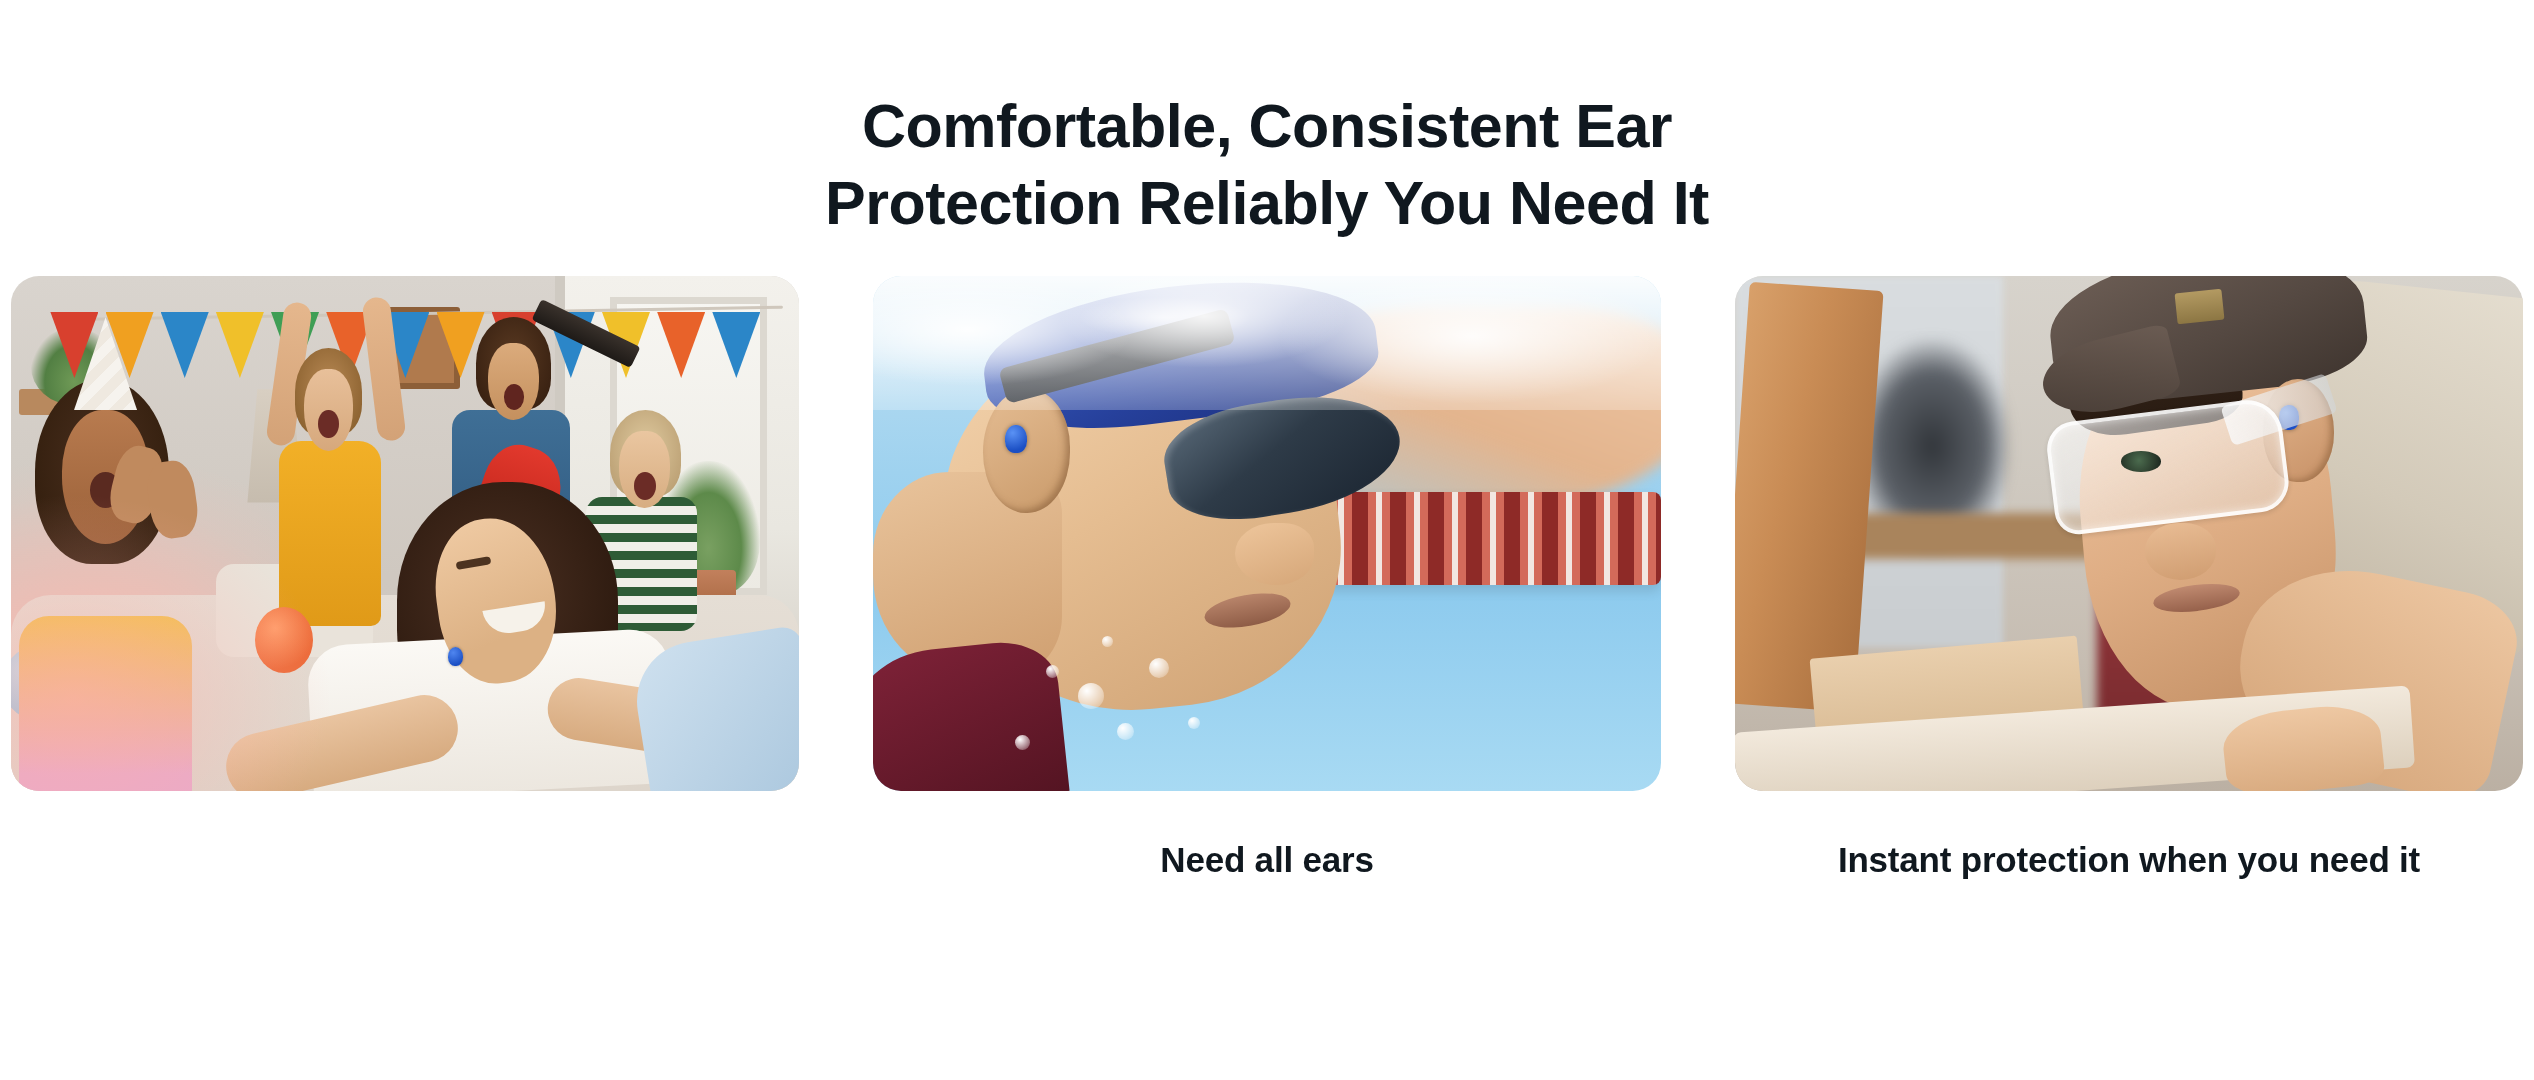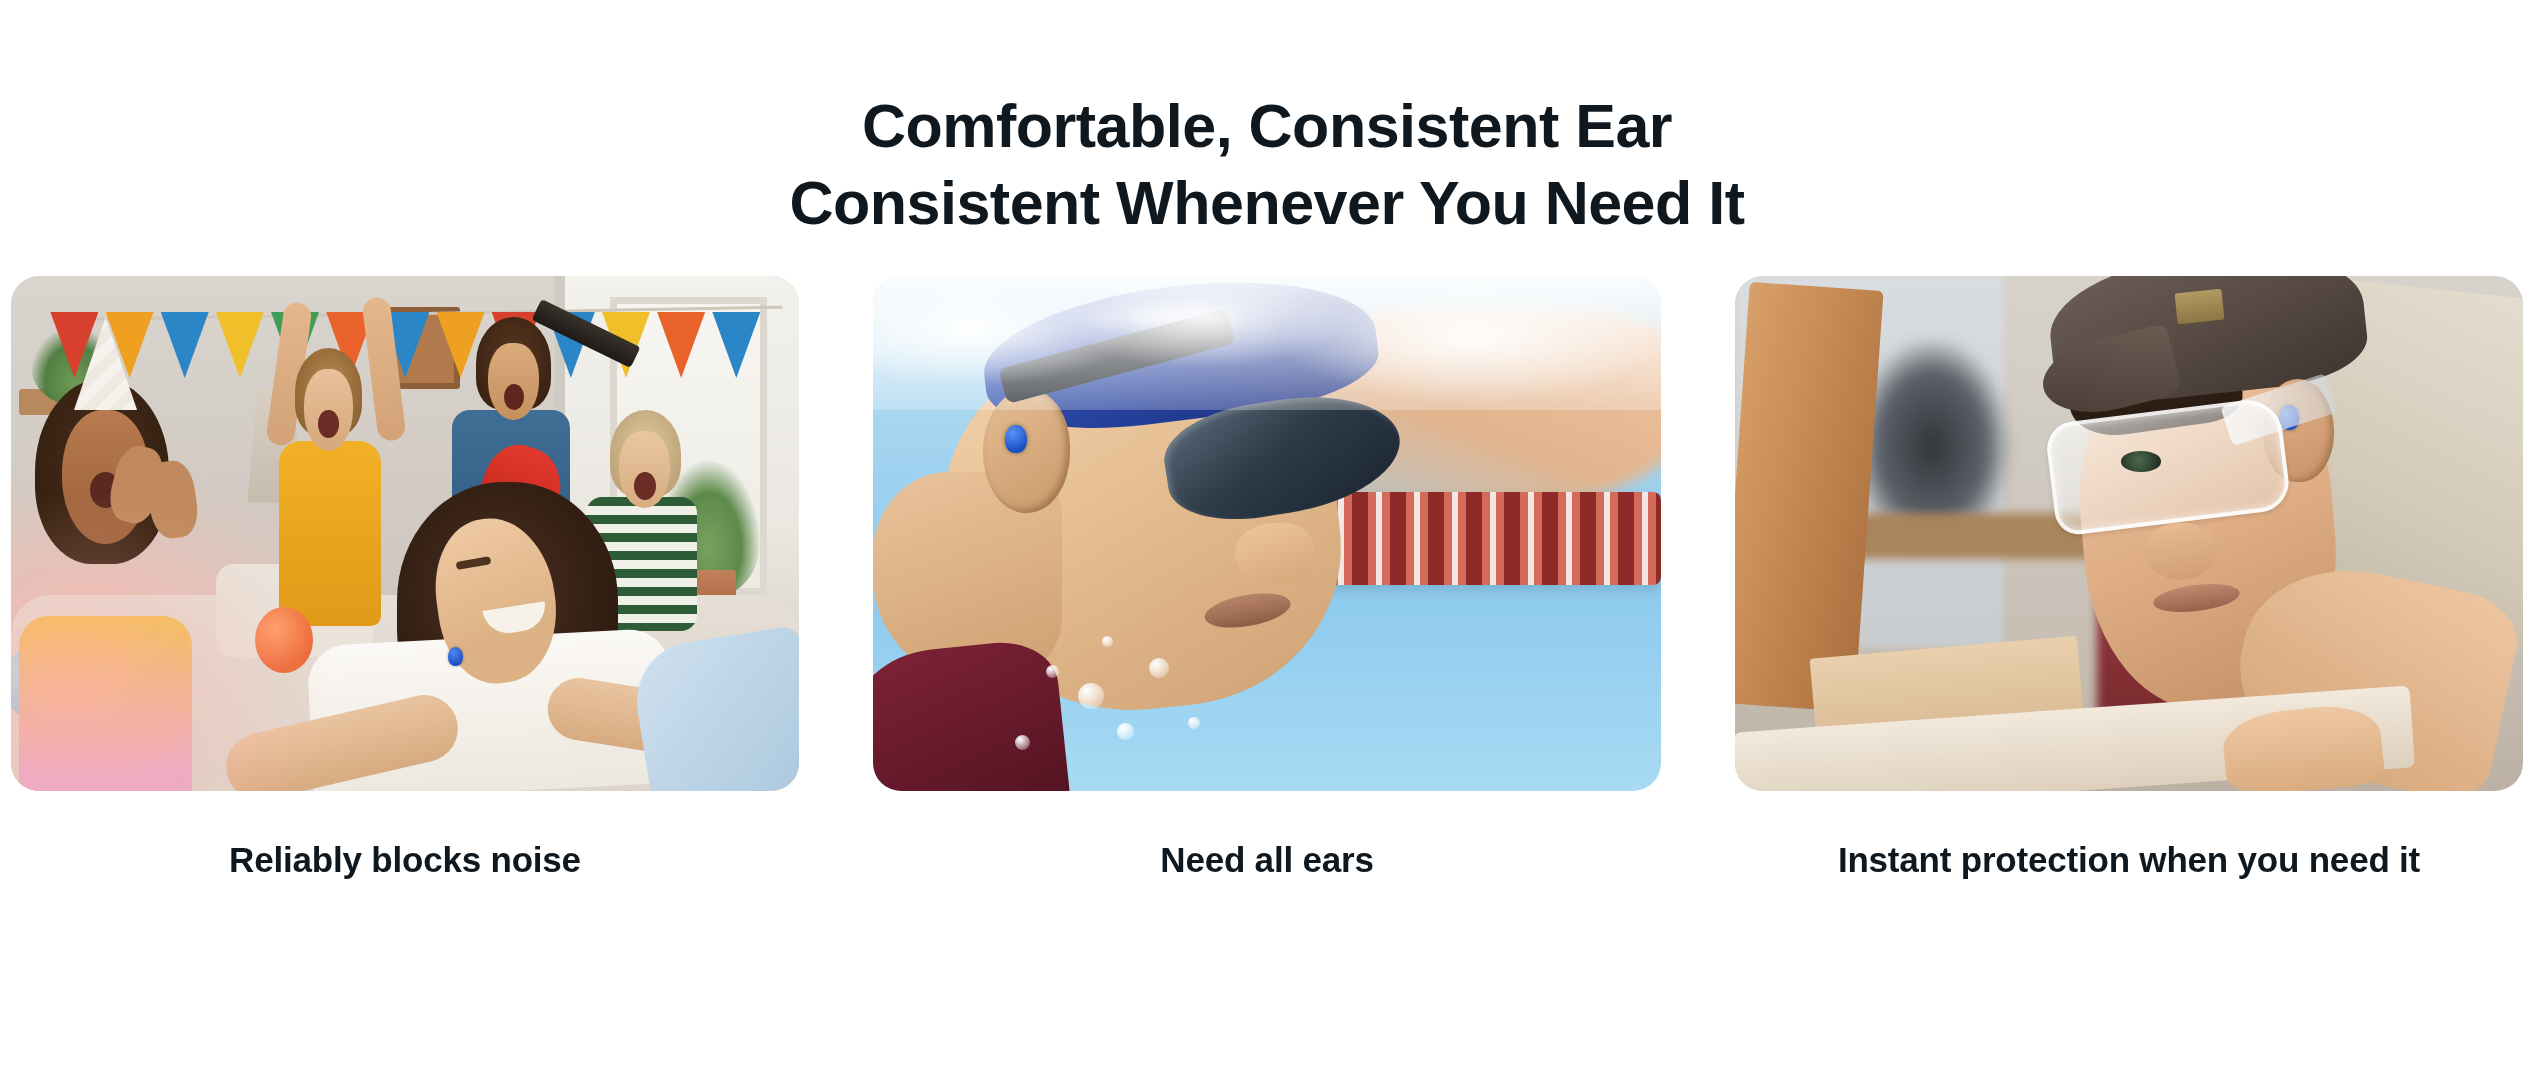--- a/index.html
+++ b/index.html
@@ -552,21 +552,21 @@
     transform: rotate(-6deg);
   }
 </style>
 </head>
 <body>
 
 <div class="section">
 
   <h2 class="heading">
     <span class="line">Comfortable, Consistent Ear</span>
-    <span class="line">Consistent Whenever You Need It</span>
+    <span class="line">Protection Reliably You Need It</span>
   </h2>
 
   <div class="cards">
 
     <div class="card">
       <div class="photo p1">
         <div class="window"></div>
         <div class="windowpane"></div>
         <div class="plantR"></div>
         <div class="potR"></div>
@@ -619,21 +619,20 @@
         <div class="kidL-body"></div>
         <div class="kidL-hair"></div>
         <div class="kidL-hat"></div>
         <div class="kidL-face"></div>
         <div class="kidL-mouth"></div>
         <div class="handL1"></div>
         <div class="handL2"></div>
         <div class="pillow"></div>
         <div class="warmwash"></div>
       </div>
-      <div class="caption">Reliably blocks noise</div>
     </div>
 
     <div class="card">
       <div class="photo p2">
         <div class="bodyblur"></div>
         <div class="laneline"></div>
         <div class="head"></div>
         <div class="neck"></div>
         <div class="cap"></div>
         <div class="capshine"></div>

